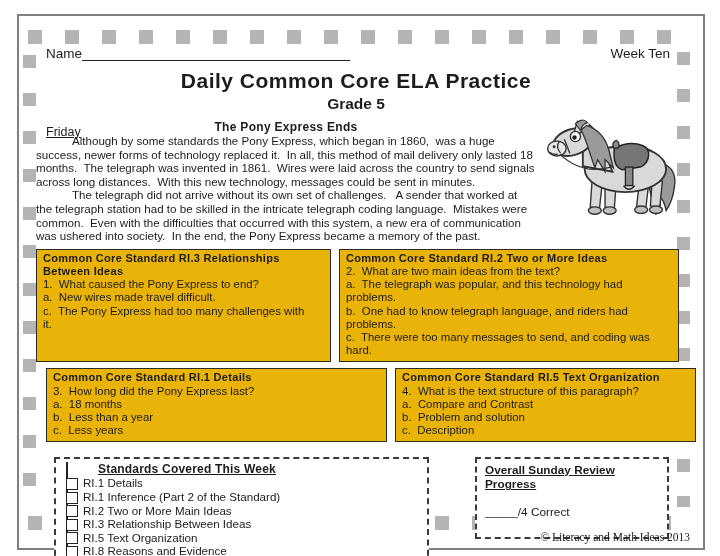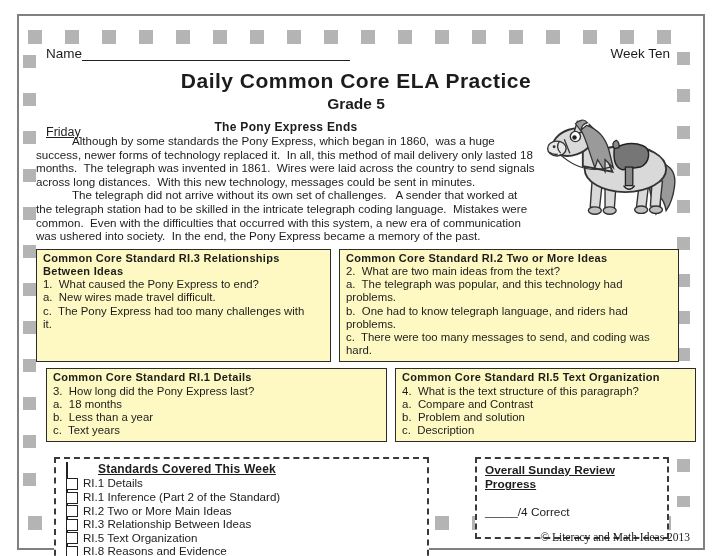--- a/index.html
+++ b/index.html
@@ -35,21 +35,21 @@
   .passage-head{position:relative;margin-top:4px;text-align:center;padding-right:160px;height:16px;}
   .friday{position:absolute;left:10px;top:8px;font-size:12.5px;text-decoration:underline;}
   .passage-title{font-size:12px;font-weight:700;letter-spacing:.3px;}
 
   .passage{margin-top:1px;font-size:11.6px;line-height:13.6px;}
   .passage p{margin:0;text-indent:36px;white-space:pre-wrap;}
   .horse{float:right;width:152px;height:100px;margin:-16px 2px 2px 6px;}
 
   .qrow{display:flex;margin-top:6px;}
   .qbox{border:1.8px solid #2b2b2b;padding:2px 22px 4px 6px;box-sizing:border-box;
-        font-size:11.4px;line-height:13.2px;background:#fef9c3;}
+        font-size:11.4px;line-height:13.2px;background:#eab308;}
   .qbox .hdr{font-weight:700;font-size:11px;letter-spacing:.3px;}
   .qbox div{white-space:pre-wrap;}
   .row1 .b0{width:295px;margin-right:8px;}
   .row1 .b1{width:340px;}
   .row2{margin-left:10px;}
   .row2 .b0{width:348px;margin-right:8px;}
   .row2 .b1{width:307px;}
 
   .bottom-row{display:flex;margin-top:15px;}
   .dashed{border:2px dashed #3a3a3a;box-sizing:border-box;background:#fff;}
@@ -152,21 +152,21 @@
         <div>c.  There were too many messages to send, and coding was hard.</div>
       </div>
     </div>
 
     <div class="qrow row2">
       <div class="qbox b0">
         <div class="hdr">Common Core Standard RI.1 Details</div>
         <div>3.  How long did the Pony Express last?</div>
         <div>a.  18 months</div>
         <div>b.  Less than a year</div>
-        <div>c.  Text years</div>
+        <div>c.  Less years</div>
       </div>
       <div class="qbox b1">
         <div class="hdr">Common Core Standard RI.5 Text Organization</div>
         <div>4.  What is the text structure of this paragraph?</div>
         <div>a.  Compare and Contrast</div>
         <div>b.  Problem and solution</div>
         <div>c.  Description</div>
       </div>
     </div>
 

